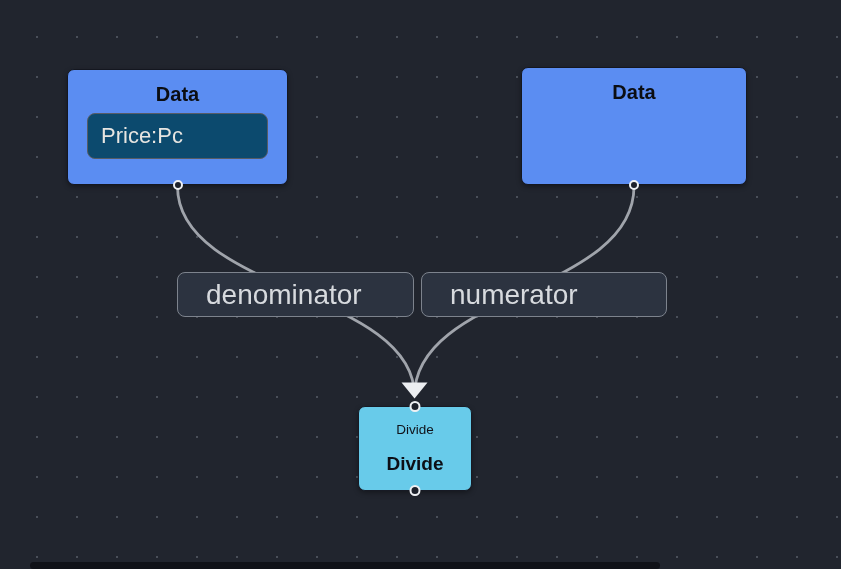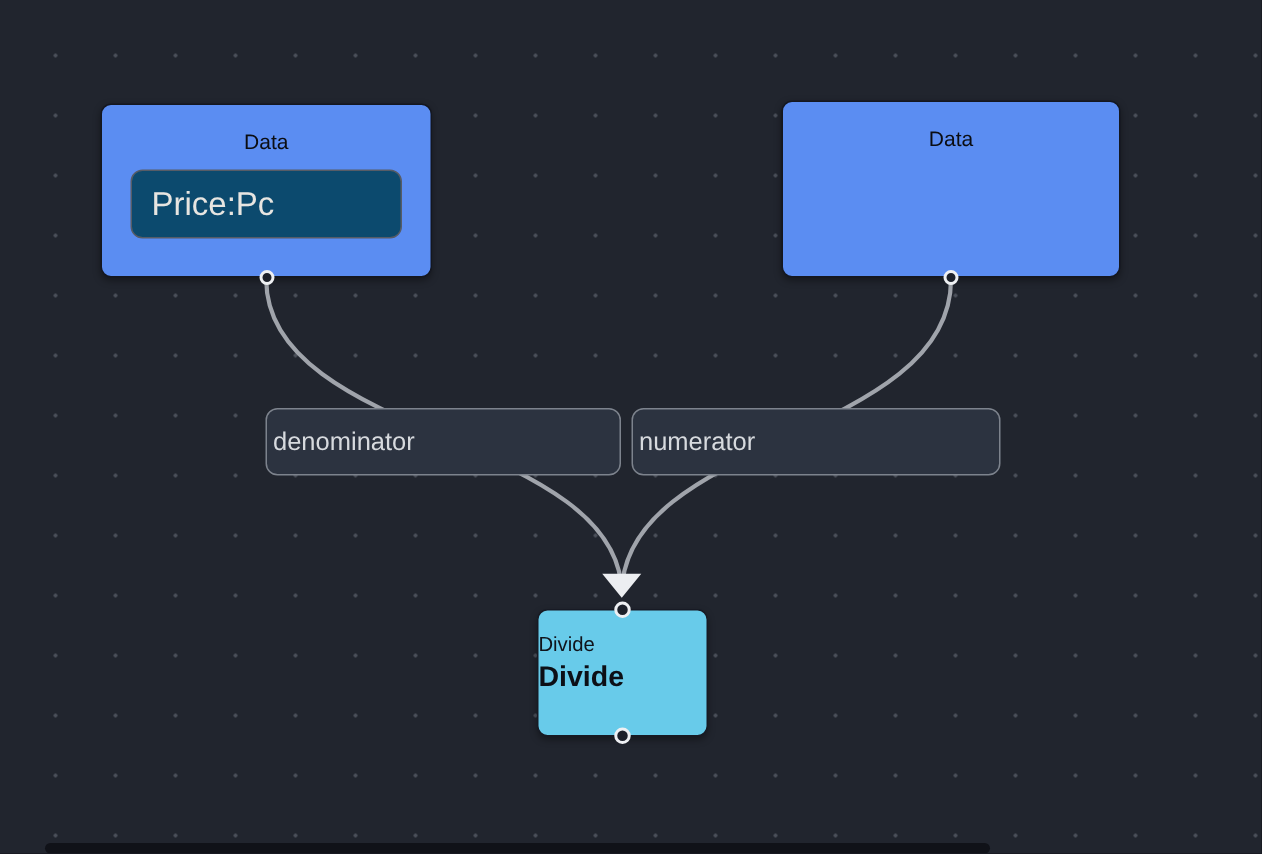--- a/index.html
+++ b/index.html
@@ -18,21 +18,21 @@
   .arrowhead{fill:#eceef1;}
 
   .node{position:absolute;z-index:2;box-sizing:border-box;border-radius:7px;}
   .data-node{
     border:1.5px solid #141720;
     display:flex;flex-direction:column;align-items:center;
     padding-top:11px;
     box-shadow:0 2px 5px rgba(0,0,0,.35);
   }
   .node-title{
-    font-size:14px;font-weight:400;color:#0b0d12;line-height:26px;
+    font-size:20px;font-weight:700;color:#0b0d12;line-height:26px;
   }
   .node-field{
     box-sizing:border-box;
     margin-top:6px;
     width:calc(100% - 38px);
     height:46px;
     background:#0c4a6e;
     border:1.5px solid #575c66;
     border-radius:8px;
     display:flex;align-items:center;
@@ -42,37 +42,38 @@
   .handle{
     position:absolute;left:50%;transform:translateX(-50%);
     width:6px;height:6px;border-radius:50%;
     background:#1d212b;border:2px solid #eef0f3;
     z-index:3;
   }
   .handle.src{bottom:-6px;}
   .handle.tgt{top:-6px;}
   .divide-node{
     border:1.5px solid #171a24;
-    display:flex;flex-direction:column;align-items:flex-start;justify-content:flex-start;
+    display:flex;flex-direction:column;align-items:center;justify-content:flex-start;
     padding-top:14px;
     box-shadow:0 2px 5px rgba(0,0,0,.35);
+    gap:12px;
   }
   .divide-node .handle{width:7px;height:7px;}
   .divide-sub{font-size:13.5px;font-weight:500;color:#10131a;line-height:18px;}
   .divide-title{font-size:19px;font-weight:700;color:#0c0f16;line-height:26px;}
 
   .edge-label{
     position:absolute;z-index:4;box-sizing:border-box;
     height:45px;
     background:#2c3340;
     border:1.5px solid #7d838d;
     border-radius:8px;
     display:flex;align-items:center;
-    padding-left:4px;
-    font-size:17px;color:#d7dade;
+    padding-left:28px;
+    font-size:28px;color:#d7dade;
   }
   .hscrollbar{
     position:absolute;z-index:5;
     left:30px;bottom:0;width:630px;height:7px;
     background:#101218;border-radius:4px;
   }
 </style>
 </head>
 <body>
 

